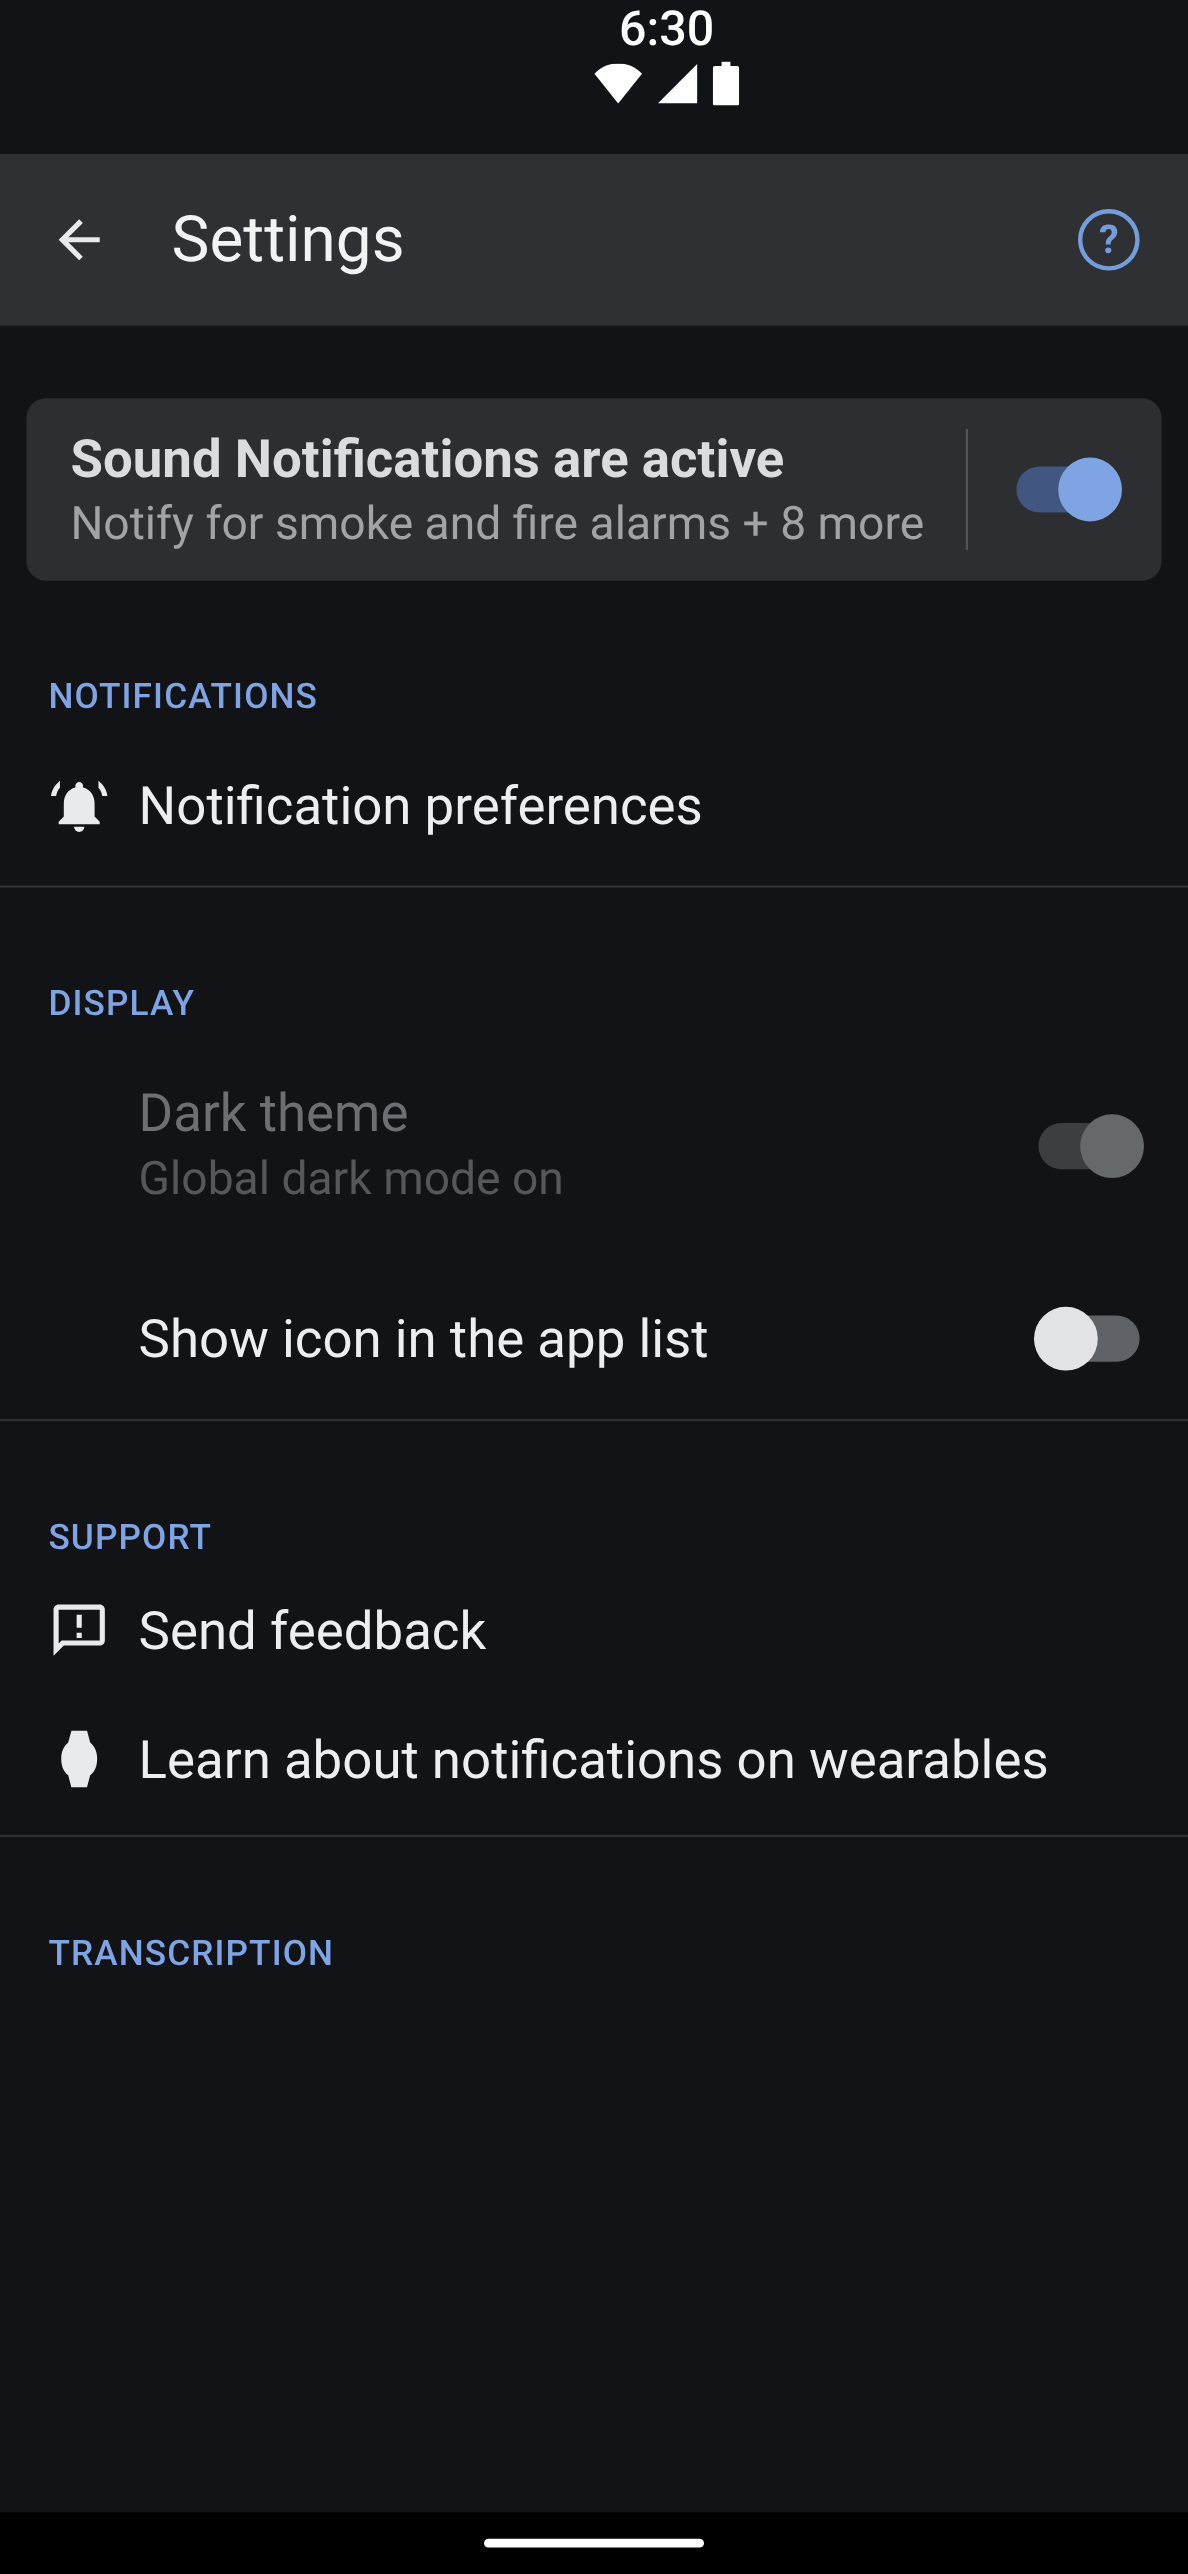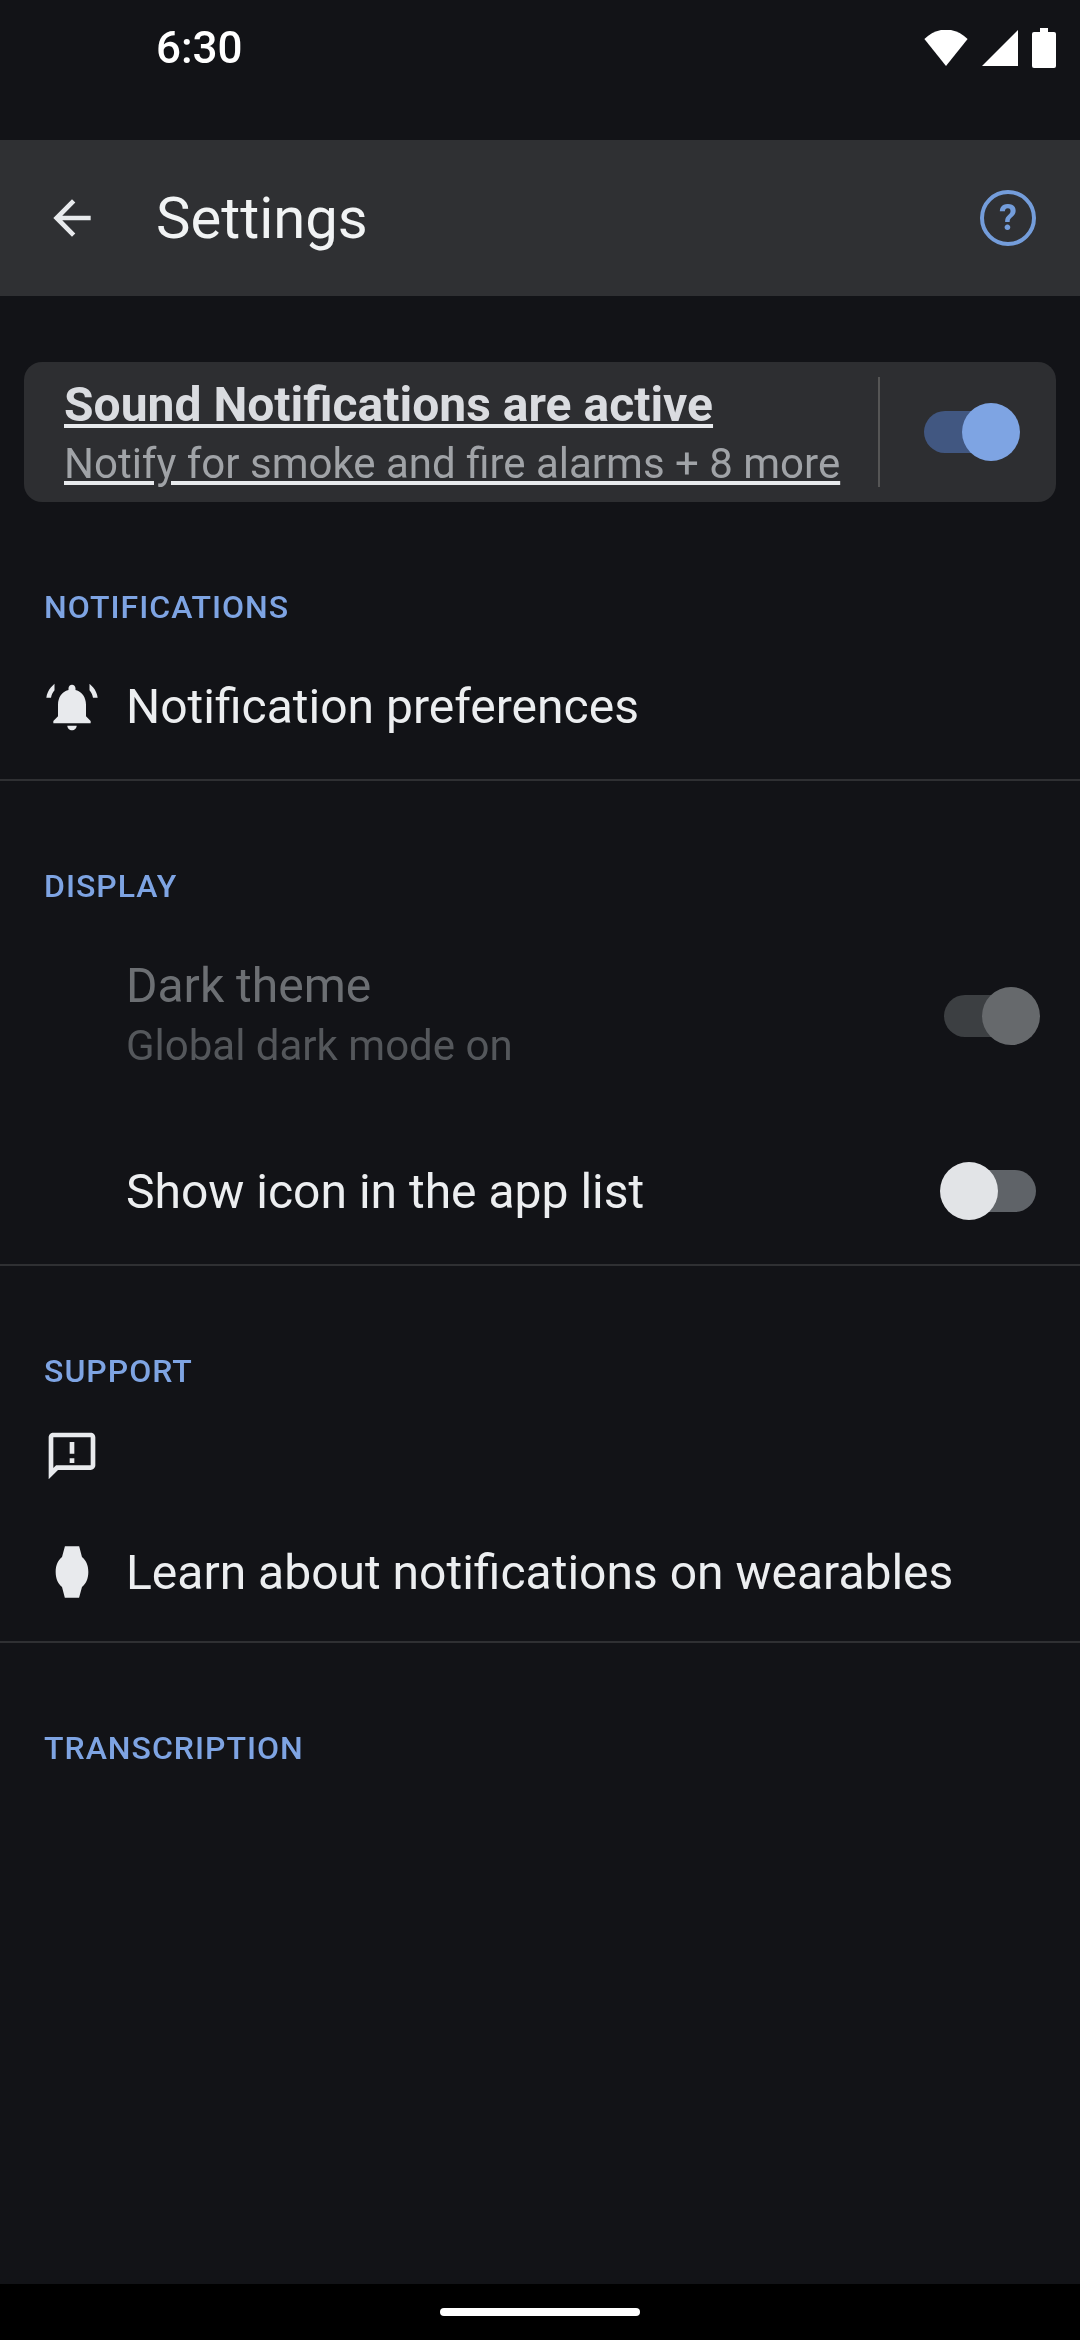--- a/index.html
+++ b/index.html
@@ -12,20 +12,21 @@
     overflow: hidden;
     position: relative;
   }
   .status-bar {
     height: 96px;
     background: #121317;
     display: flex;
     align-items: center;
     justify-content: space-between;
     padding: 0 24px 0 156px;
+    flex-direction: column;
   }
   .status-time {
     font-size: 44px;
     font-weight: 500;
     color: #fff;
   }
   .status-icons {
     display: flex;
     align-items: center;
     gap: 14px;
@@ -55,24 +56,23 @@
     justify-content: center;
     color: #749ddb;
     font-size: 36px;
     font-weight: 700;
   }
   .content { padding: 0; }
   .banner {
     margin: 66px 24px 0 24px;
     background: #2d2e31;
     border-radius: 18px;
-    padding: 14px 40px;
-    display: flex;
-    align-items: center;
-    text-decoration: underline;
+    padding: 27px 40px;
+    display: flex;
+    align-items: center;
   }
   .banner-text { flex: 1; }
   .banner-title {
     font-size: 48px;
     font-weight: 700;
     color: #dadce0;
     margin-bottom: 6px;
   }
   .banner-sub {
     font-size: 42px;
@@ -251,20 +251,23 @@
   <div class="hr"></div>
 
   <div class="section-header">SUPPORT</div>
 
   <div class="row" style="padding-top:30px;padding-bottom:30px">
     <div class="row-icon">
       <svg width="56" height="56" viewBox="0 0 24 24">
           <path fill="#e8eaed" d="M20 2H4c-1.1 0-2 .9-2 2v18l4-4h14c1.1 0 2-.9 2-2V4c0-1.1-.9-2-2-2zm0 14H5.17L4 17.17V4h16v12zM11 6h2v5h-2zm0 7h2v2h-2z"></path>
         </svg>
     </div>
+    <div class="row-body">
+      <div class="row-title">Send feedback</div>
+    </div>
   </div>
 
   <div class="row" style="padding-top:30px;padding-bottom:40px">
     <div class="row-icon">
       <svg width="56" height="56" viewBox="0 0 24 24">
           <path fill="#e8eaed" d="M12 7c-2.76 0-5 2.24-5 5s2.24 5 5 5 5-2.24 5-5-2.24-5-5-5zm4.28-1.4L15.07 1h-6.1L7.72 5.6C6.07 6.96 5 9 5 12s1.07 5.04 2.72 6.4L8.93 23h6.1l1.25-4.6C17.93 17.04 19 15 19 12s-1.07-5.04-2.72-6.4z"></path>
         </svg>
     </div>
     <div class="row-body">
       <div class="row-title">Learn about notifications on wearables</div>

